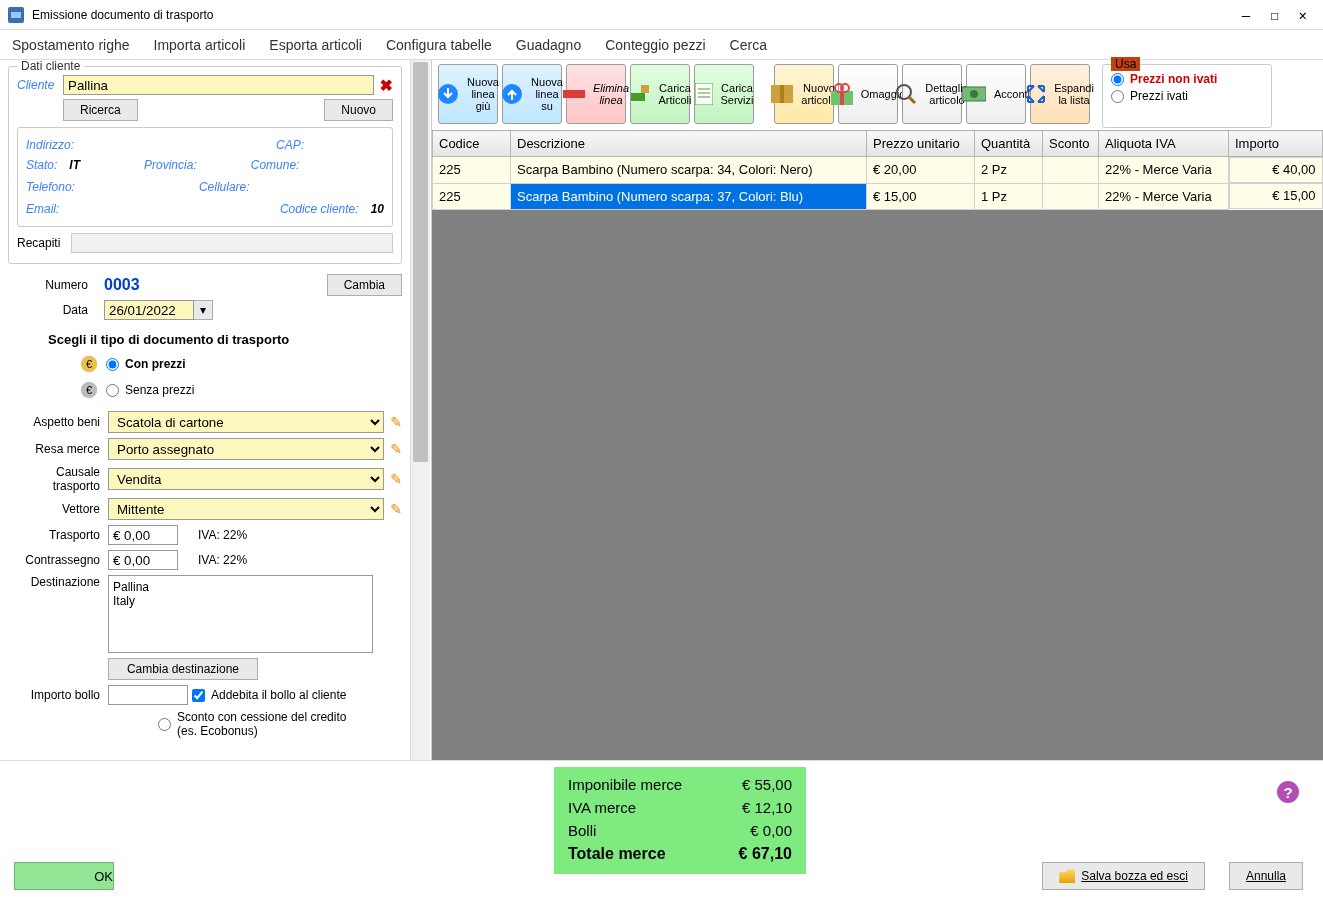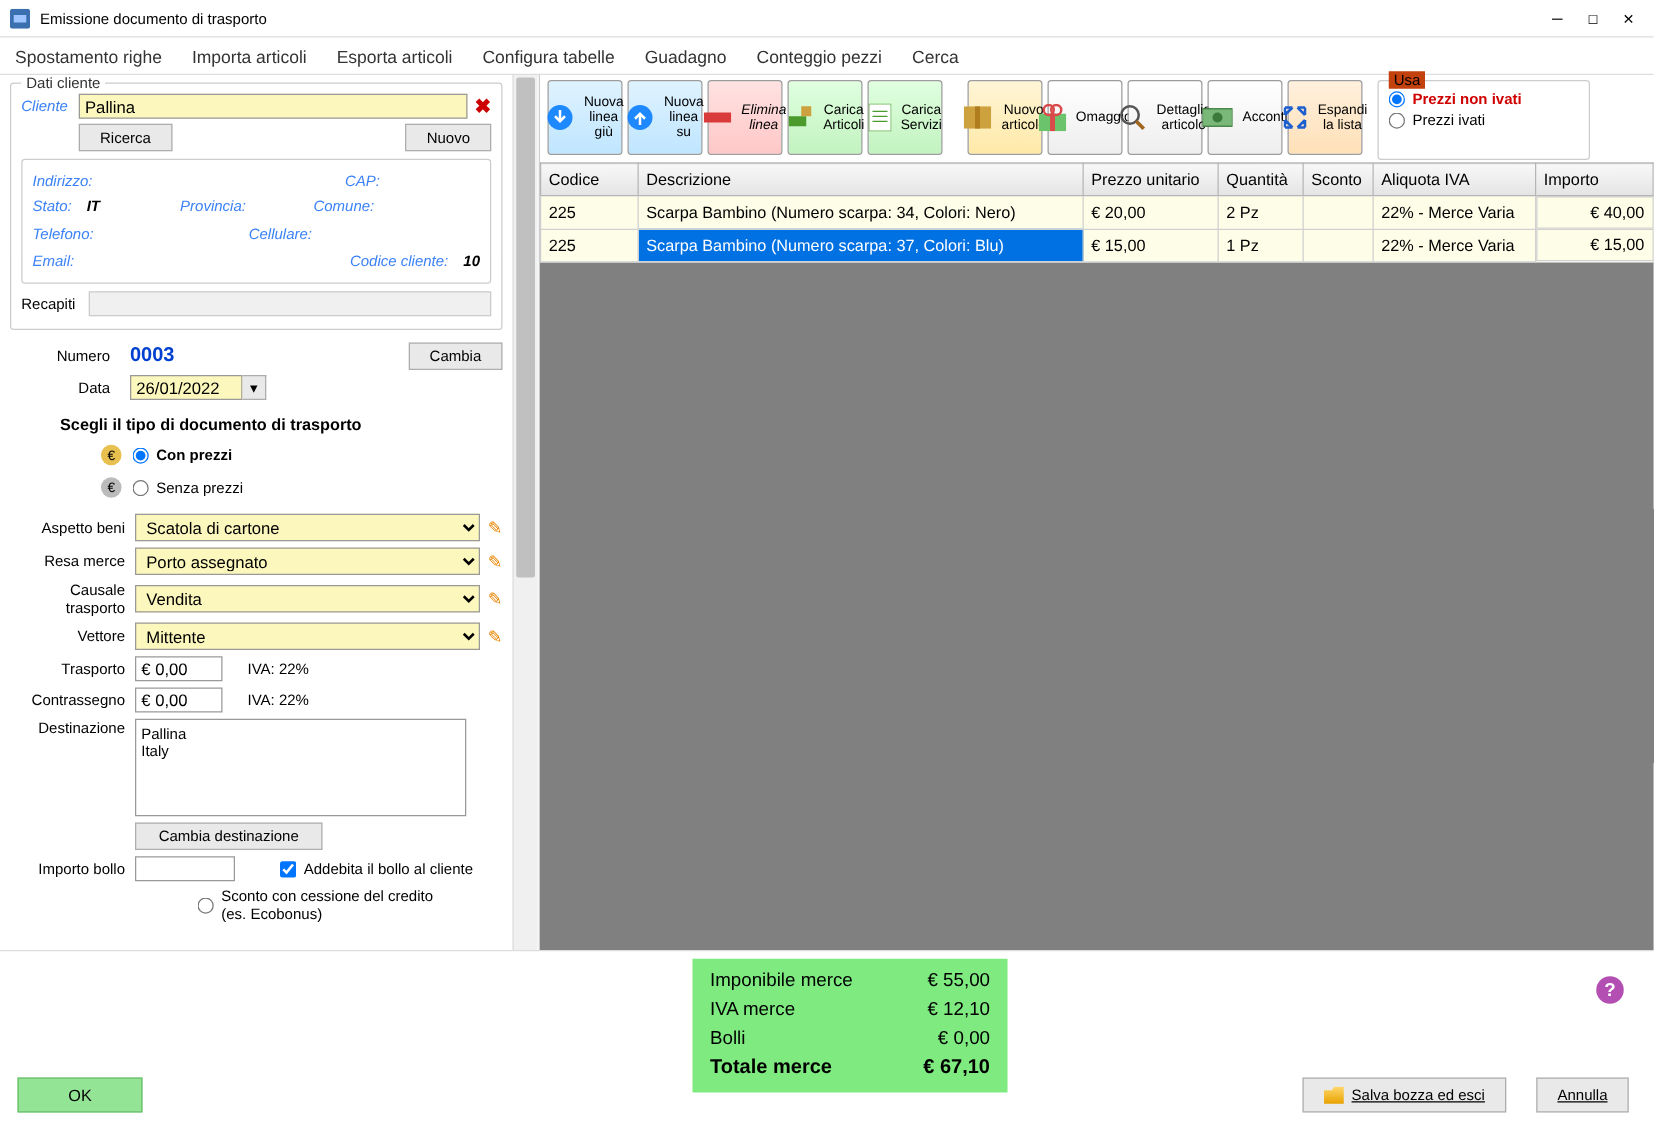--- a/index.html
+++ b/index.html
@@ -72,21 +72,21 @@
 table.grid th { background: linear-gradient(#f8f8f8,#e4e4e4); border:1px solid #b5b5b5; padding:4px 6px; text-align:left; font-weight:normal; font-size:13px; height:26px;}
 table.grid td { border:1px solid #d0d0d0; padding:4px 6px; font-size:13px; height:26px;}
 table.grid tr.odd td { background:#fdfde8; }
 table.grid tr.sel td { background:#fdfde8; }
 table.grid tr.sel td.desc { background:#0071e3; color:#fff; }
 table.grid td.qty { background:#fde8f6; }
 table.grid td.right { text-align:right; }
 
 
 .footer { position:absolute; bottom:0; left:0; right:0; height:146px; background:#fff; border-top:1px solid #ddd;}
-.ok-btn { position:absolute; left:14px; bottom:16px; width:100px; height:28px; background:#94e495; border:1px solid #6bbd6c; font-size:13px;}
+.ok-btn { position:absolute; left:14px; bottom:16px; width:100px; height:28px; background:#94e495; border:1px solid #6bbd6c; font-size:13px;text-align:right;}
 .totals { position:absolute; left:554px; top:6px; width:252px; background:#7eea7f; padding:6px 14px 8px; }
 .totals .trow{ display:flex; justify-content:space-between; font-size:15px; padding:3px 0;}
 .totals .trow.bold{ font-weight:bold; font-size:16px;}
 .help-icon { position:absolute; right:24px; top:20px; width:22px; height:22px; border-radius:50%; background:#b34fb3; color:#fff; display:flex; align-items:center; justify-content:center; font-weight:bold; font-size:15px;}
 .footer-btns { position:absolute; right:20px; bottom:16px; display:flex; gap:24px;text-decoration:underline;}
 .footer-btns .btn { height:28px; padding:4px 16px;}
 .save-draft-ico{ width:16px; height:14px; background:linear-gradient(#ffd86b,#e8a200); display:inline-block; margin-right:6px; vertical-align:middle; clip-path: polygon(0 20%, 40% 20%, 50% 0, 100% 0, 100% 100%, 0 100%);}
 
 textarea.dest { width:265px; height:78px; border:1px solid #999; padding:4px; resize:none; font-family:inherit; font-size:12px;}
 </style>
@@ -234,21 +234,21 @@
         <textarea class="dest" style="">Pallina
 Italy</textarea>
       </div>
       <div class="form-row">
         <span class="flbl"></span>
         <button class="btn" style="width:150px">Cambia destinazione</button>
       </div>
       <div class="form-row">
         <span class="flbl">Importo bollo</span>
         <input type="text" style="width: 80px;">
-        <label style="margin-left:36px; display:flex; align-items:center; gap:6px;justify-content:space-between;">
+        <label style="margin-left:4px; display:flex; align-items:center; gap:6px;justify-content:space-between;">
           <input type="checkbox" checked="" style="">
           <span>Addebita il bollo al cliente</span>
         </label>
       </div>
       <div class="form-row" style="padding-left:150px;">
         <input type="radio" style="">
         <span style="margin-left:6px; width:180px;">Sconto con cessione del credito (es. Ecobonus)</span>
       </div>
     </div>
   </div>

